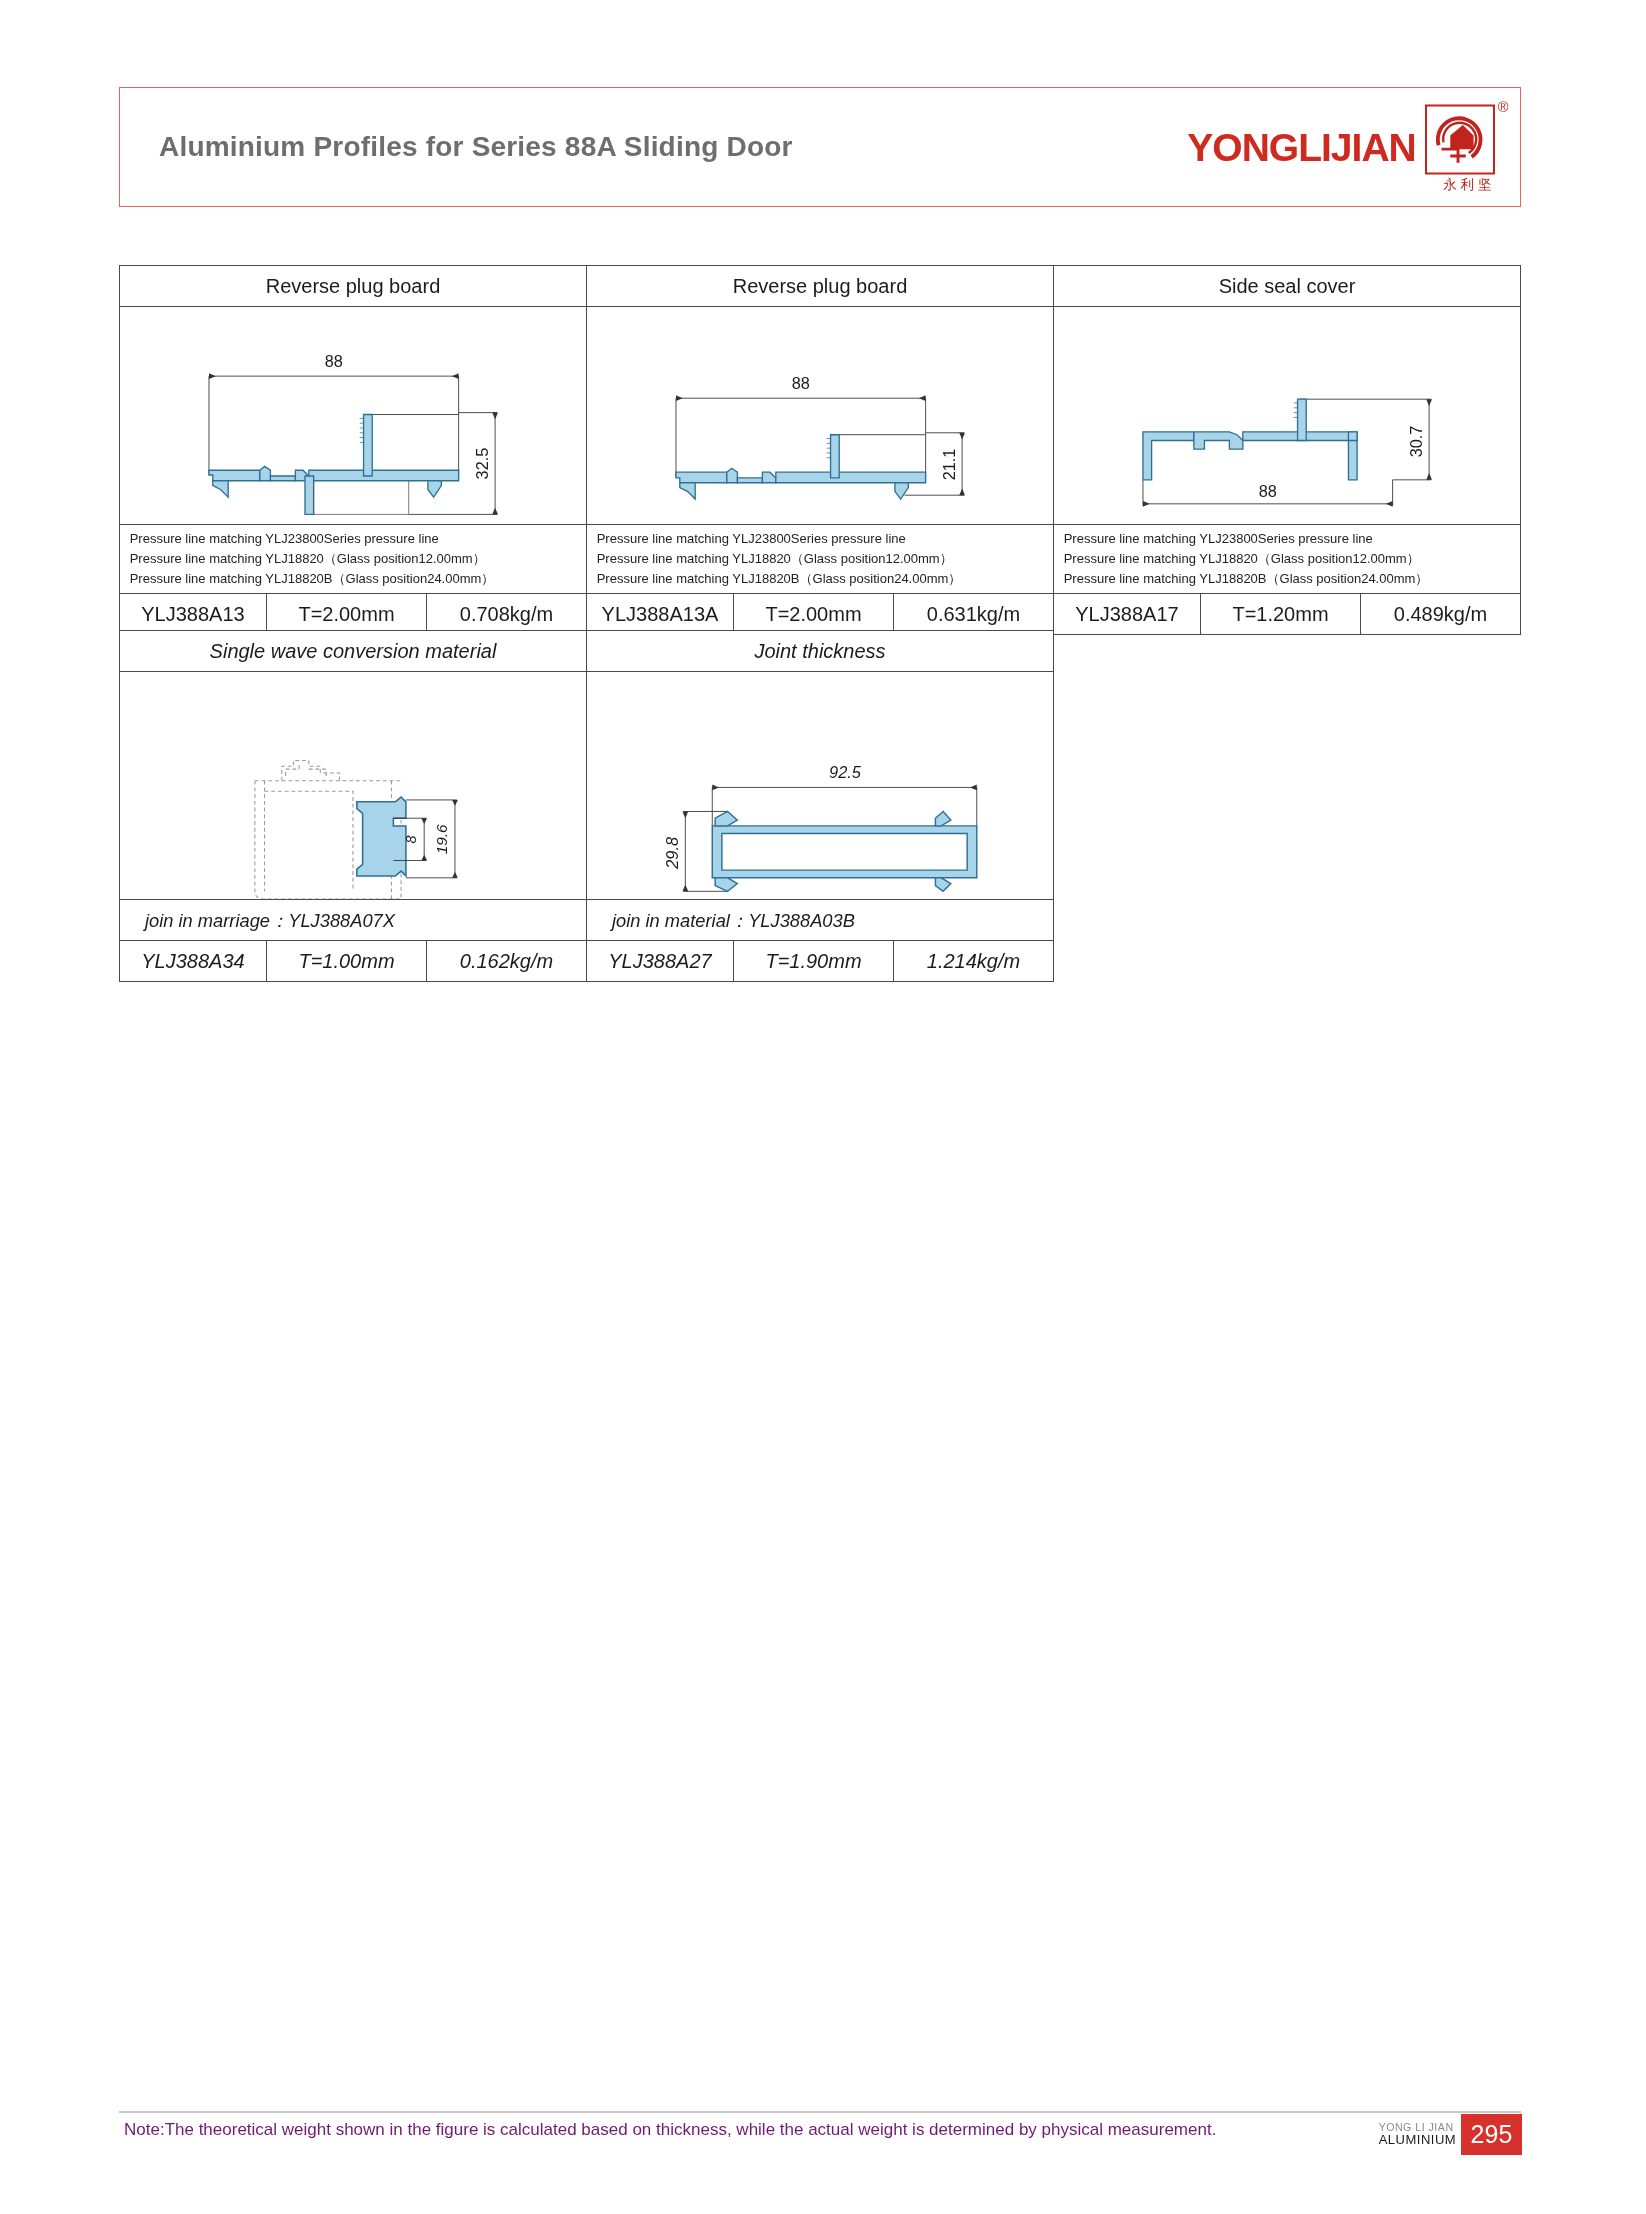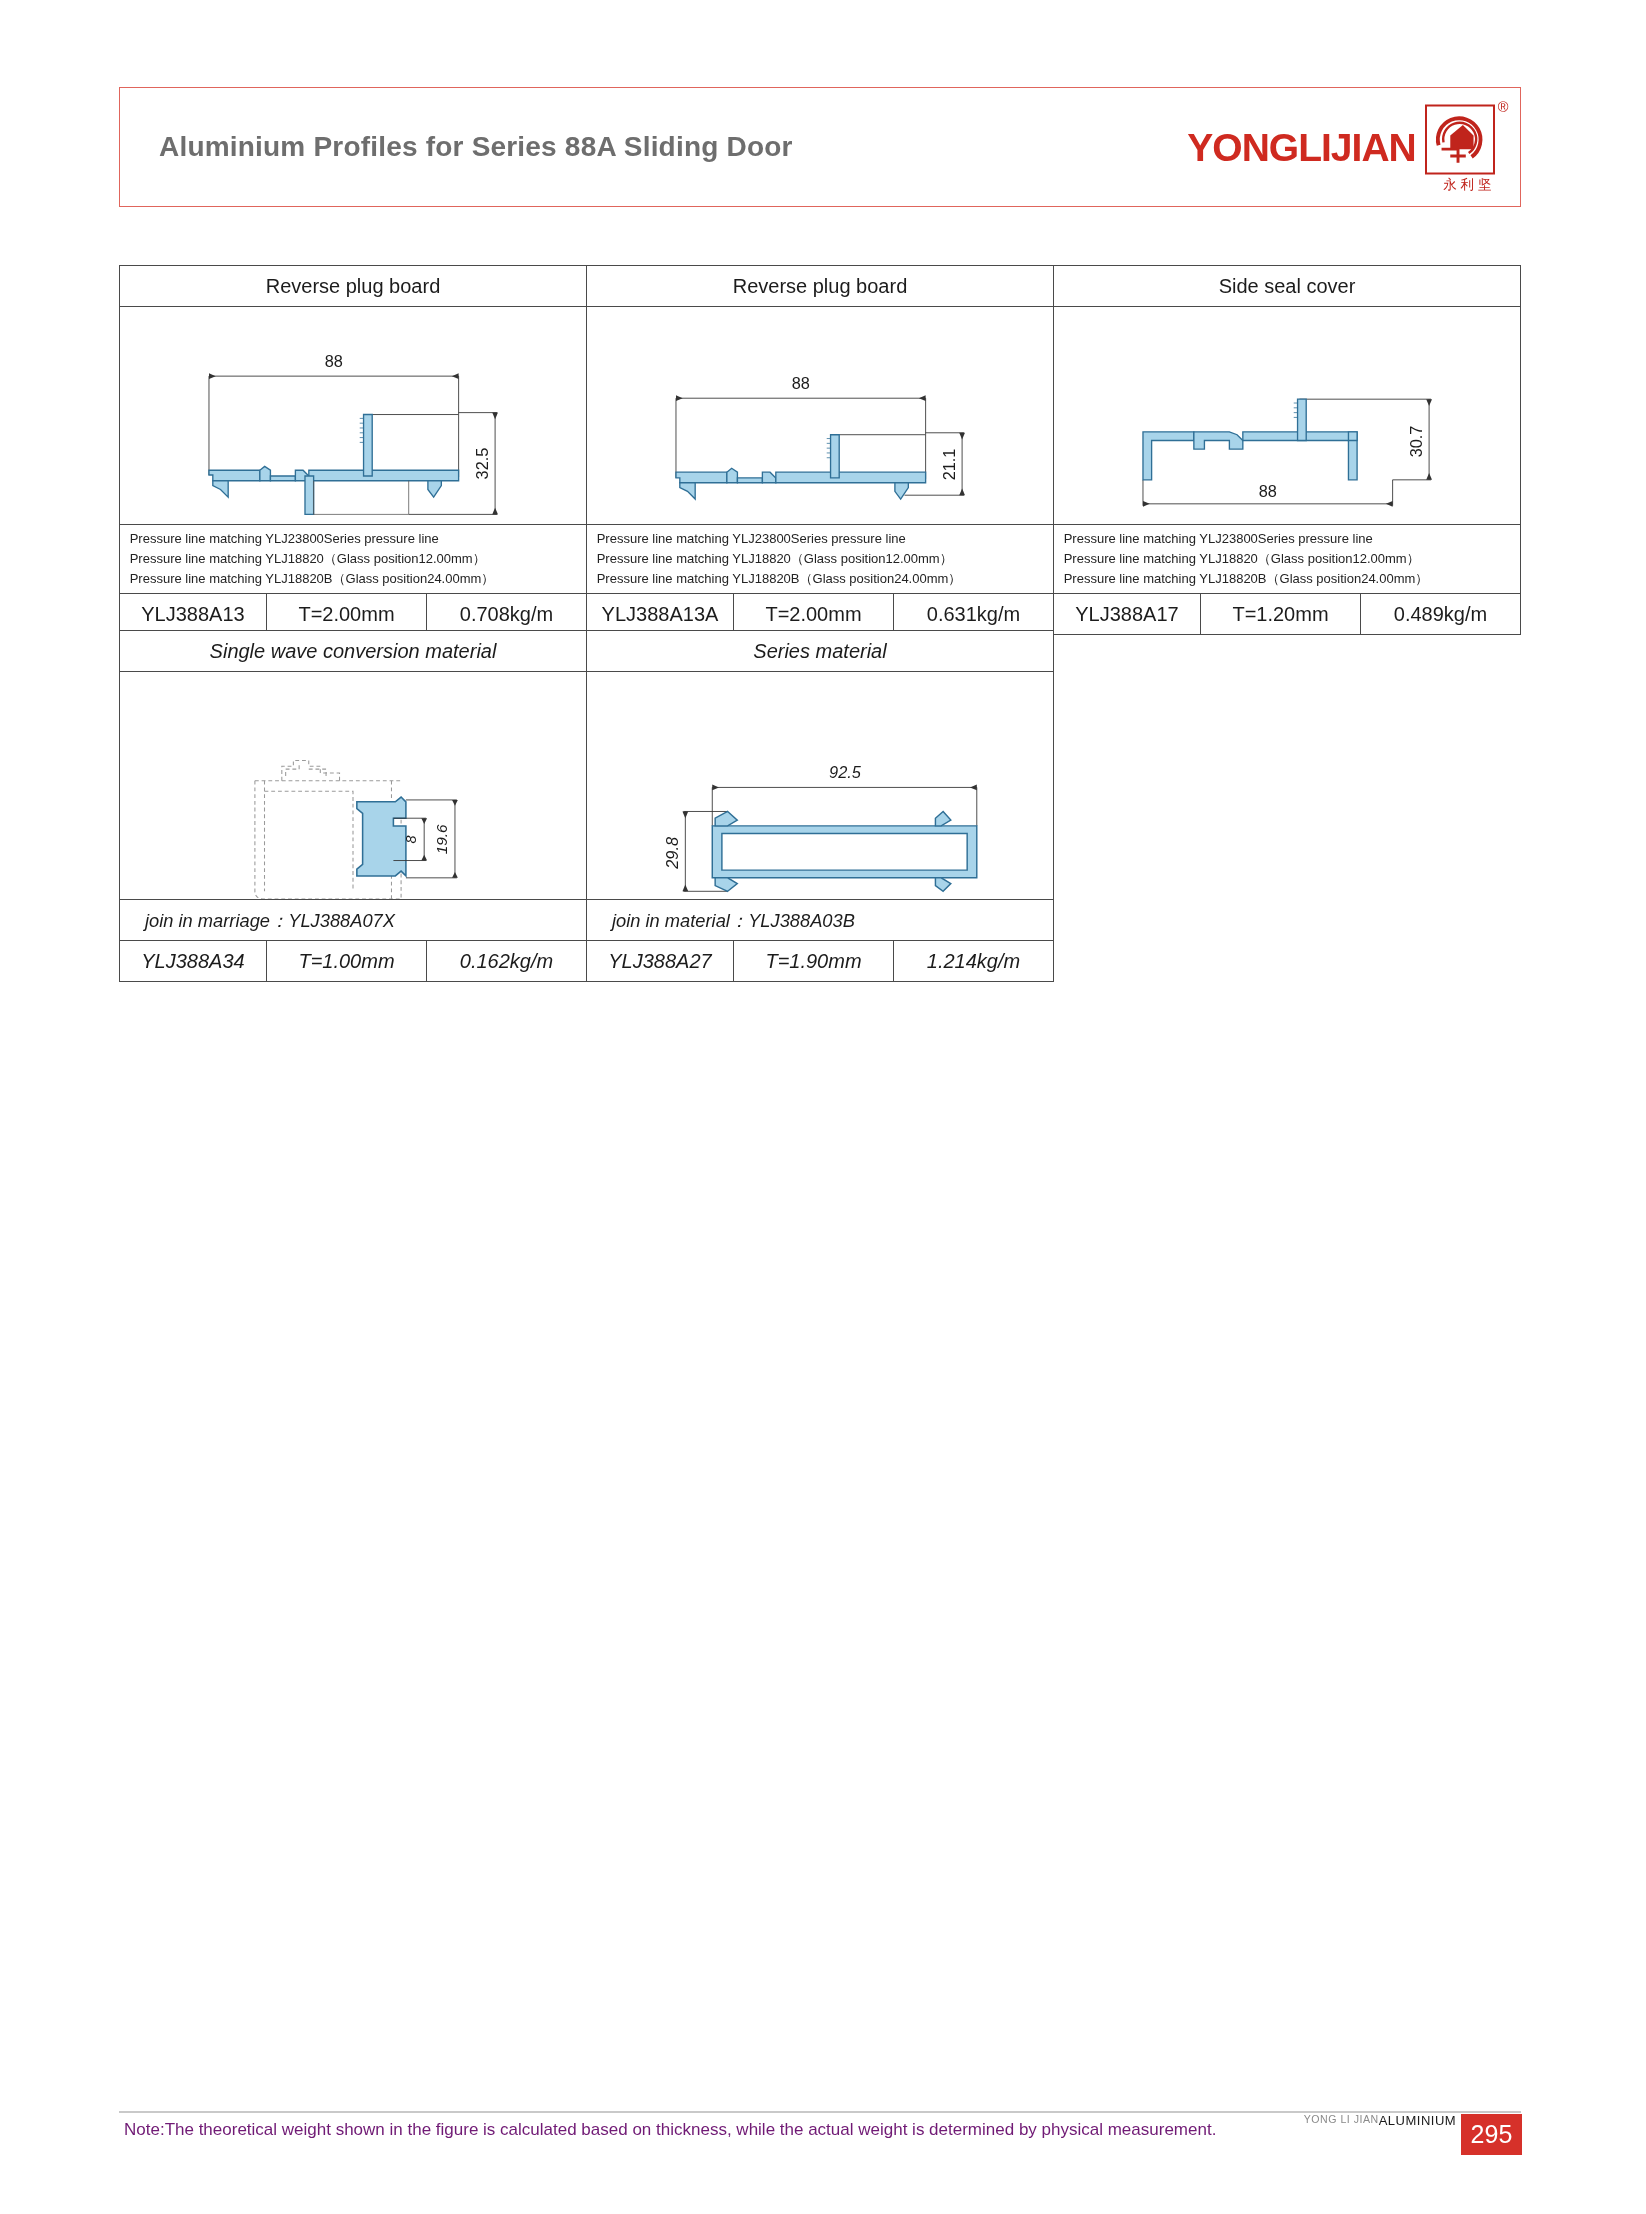--- a/index.html
+++ b/index.html
@@ -152,21 +152,21 @@
   .foot-brand {
     position: absolute;
     right: 124px;
     top: 2114px;
     display: flex;
     align-items: stretch;
     height: 41px;
   }
   .fb-text {
     display: flex;
-    flex-direction: row;
+    flex-direction: column;
     justify-content: center;
     align-items: flex-start;
     padding-right: 4.8px;
   }
   .fb-top {
     font-size: 10.6px;
     color: #8a8a8a;
     letter-spacing: 0.5px;
     line-height: 1.1;
   }
@@ -373,21 +373,21 @@
       <td class="data-cell" style="width:160px">T=1.20mm</td>
       <td class="data-cell" style="width:160px">0.489kg/m</td>
     </tr>
   </tbody>
     </table>
 
   <table class="tbl" style="left:119px; top:630px; width:935px;font-style:italic;">
     <tbody>
         <tr>
       <td class="cap-cell" colspan="3" style="width:467px">Single wave conversion material</td>
-      <td class="cap-cell" colspan="3" style="width:467px">Series material</td>
+      <td class="cap-cell" colspan="3" style="width:467px">Joint thickness</td>
     </tr>
 
     <tr>
 
       <td class="draw-cell" colspan="3" style="height:228px">
         <svg class="dwg" viewBox="0 0 484 236">
 
           <g stroke="#9a9a9a" stroke-width="1.1" fill="none" stroke-dasharray="4 3">
             <path d="M140 113 L140 228 Q140 236 150 236 L292 236 L292 133"></path>
             <path d="M150 113 L150 228"></path>

